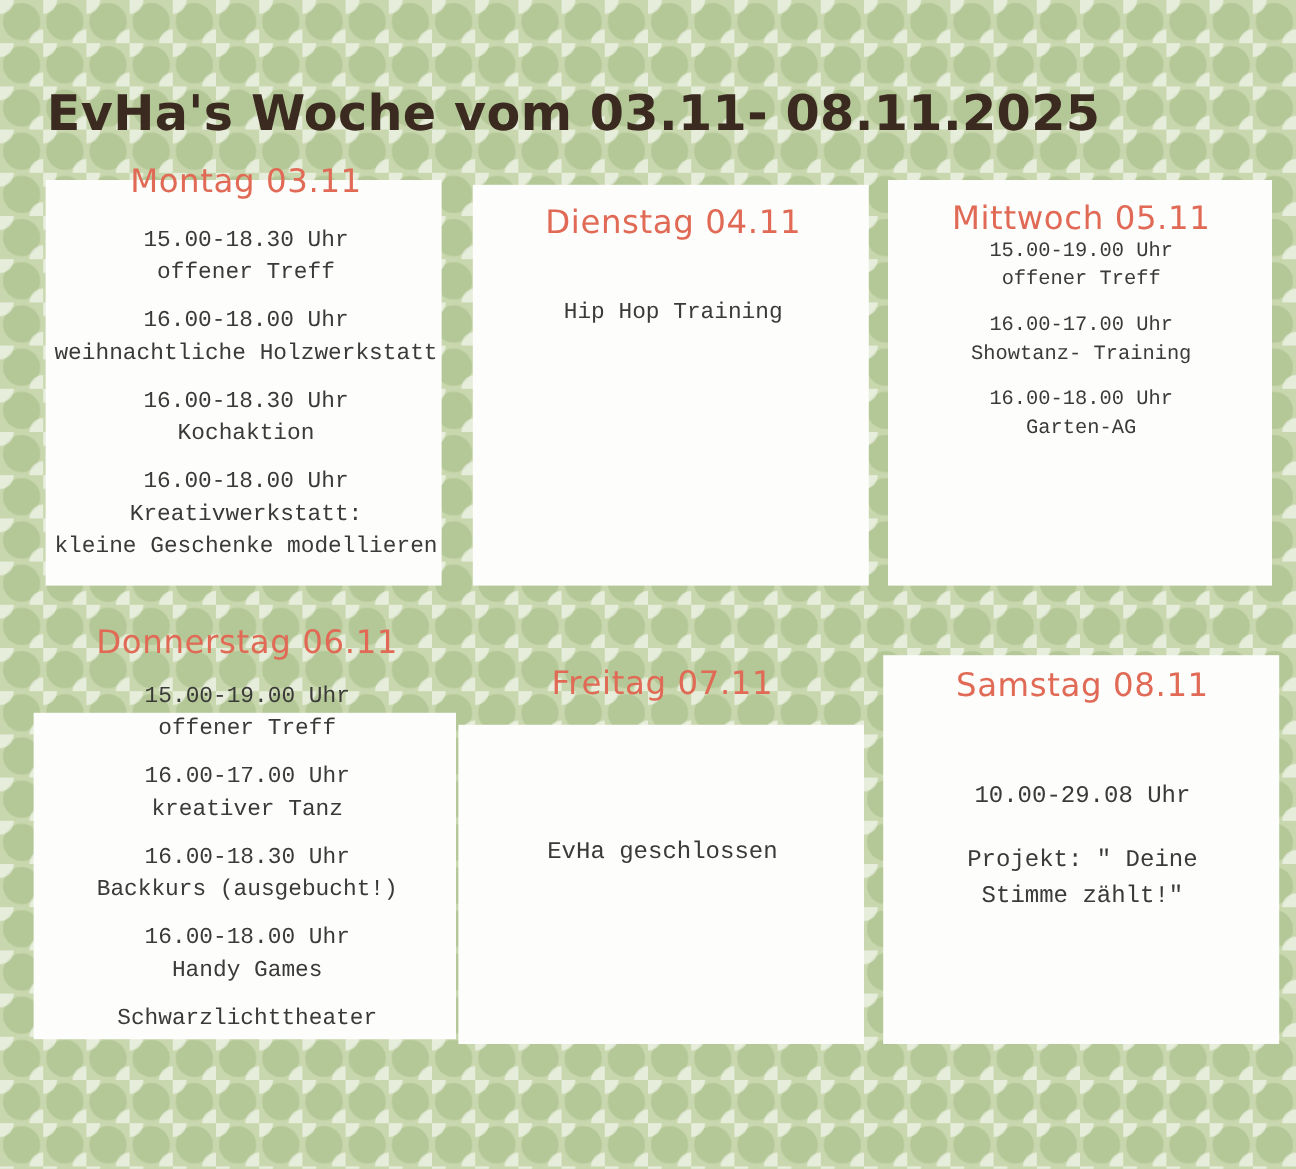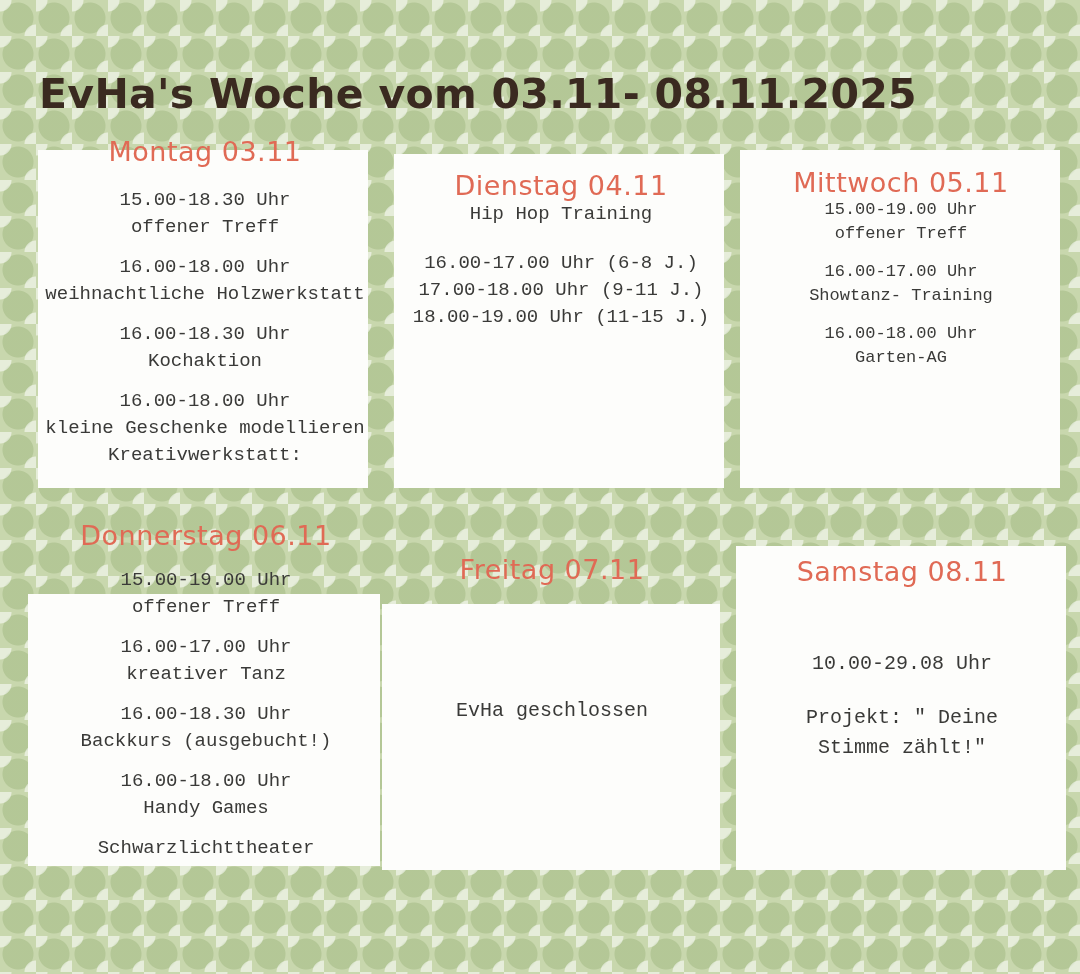--- a/index.html
+++ b/index.html
@@ -111,21 +111,21 @@
   #t-die { left: 392px; top: 170px; width: 338px; }
   #t-mit { left: 736px; top: 167px; width: 330px; }
   #t-don { left: 20px;  top: 520px; width: 372px; }
   #t-fre { left: 380px; top: 554px; width: 344px; }
   #t-sam { left: 730px; top: 556px; width: 344px; }
 
   #t-mon .entries { font-size: 19px; line-height: 27px; }
   #t-mon .day-title { margin-bottom: 20px; }
 
   #t-die .entries { font-size: 19px; line-height: 27px; }
-  #t-die .day-title { }
+  #t-die .day-title { margin-bottom: 46px; }
 
   #t-mit .entries { font-size: 17px; line-height: 24px; }
   #t-mit .day-title { }
 
   #t-don .entries { font-size: 19px; line-height: 27px; }
   #t-don .day-title { margin-bottom: 16px; }
 
   #t-fre .entries { font-size: 20px; line-height: 28px; }
   #t-fre .day-title { margin-bottom: 112px; }
 
@@ -160,37 +160,32 @@
       <div class="entry">
         <span class="line">16.00-18.00 Uhr</span>
         <span class="line">weihnachtliche Holzwerkstatt</span>
       </div>
       <div class="entry">
         <span class="line">16.00-18.30 Uhr</span>
         <span class="line">Kochaktion</span>
       </div>
       <div class="entry">
         <span class="line">16.00-18.00 Uhr</span>
+        <span class="line">Kreativwerkstatt:</span>
         <span class="line">kleine Geschenke modellieren</span>
-        <span class="line">Kreativwerkstatt:</span>
       </div>
     </div>
   </div>
 
   <div class="block" id="t-die">
     <div class="day-title">Dienstag 04.11</div>
     <div class="entries">
       <div class="entry" style="margin-bottom:22px;">
         <span class="line">Hip Hop Training</span>
       </div>
-      <div class="entry">
-        <span class="line">16.00-17.00 Uhr (6-8 J.)</span>
-        <span class="line">17.00-18.00 Uhr (9-11 J.)</span>
-        <span class="line">18.00-19.00 Uhr (11-15 J.)</span>
-      </div>
     </div>
   </div>
 
   <div class="block" id="t-mit">
     <div class="day-title">Mittwoch 05.11</div>
     <div class="entries">
       <div class="entry">
         <span class="line">15.00-19.00 Uhr</span>
         <span class="line">offener Treff</span>
       </div>

